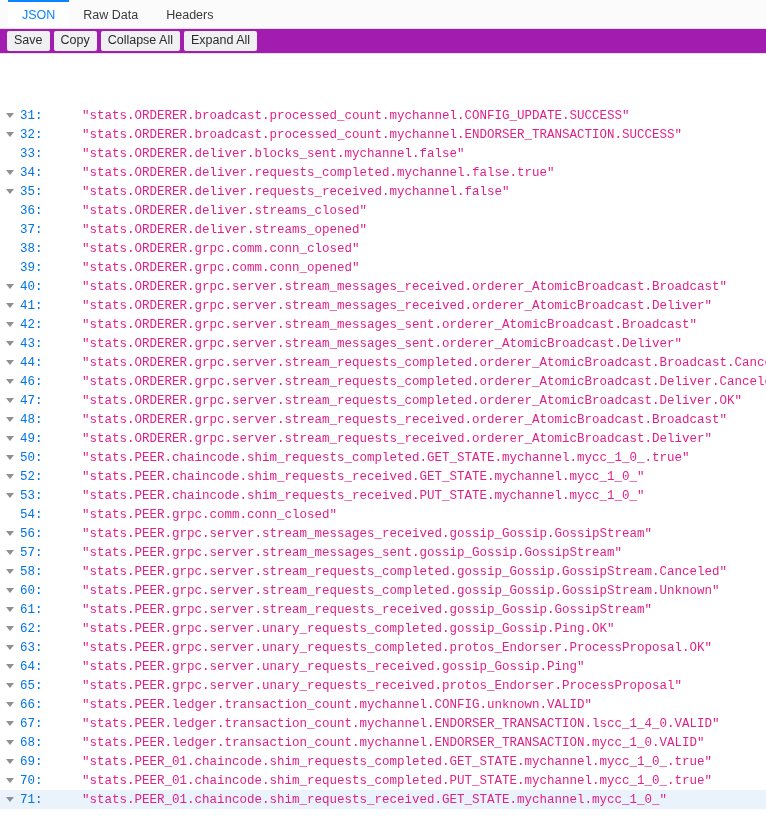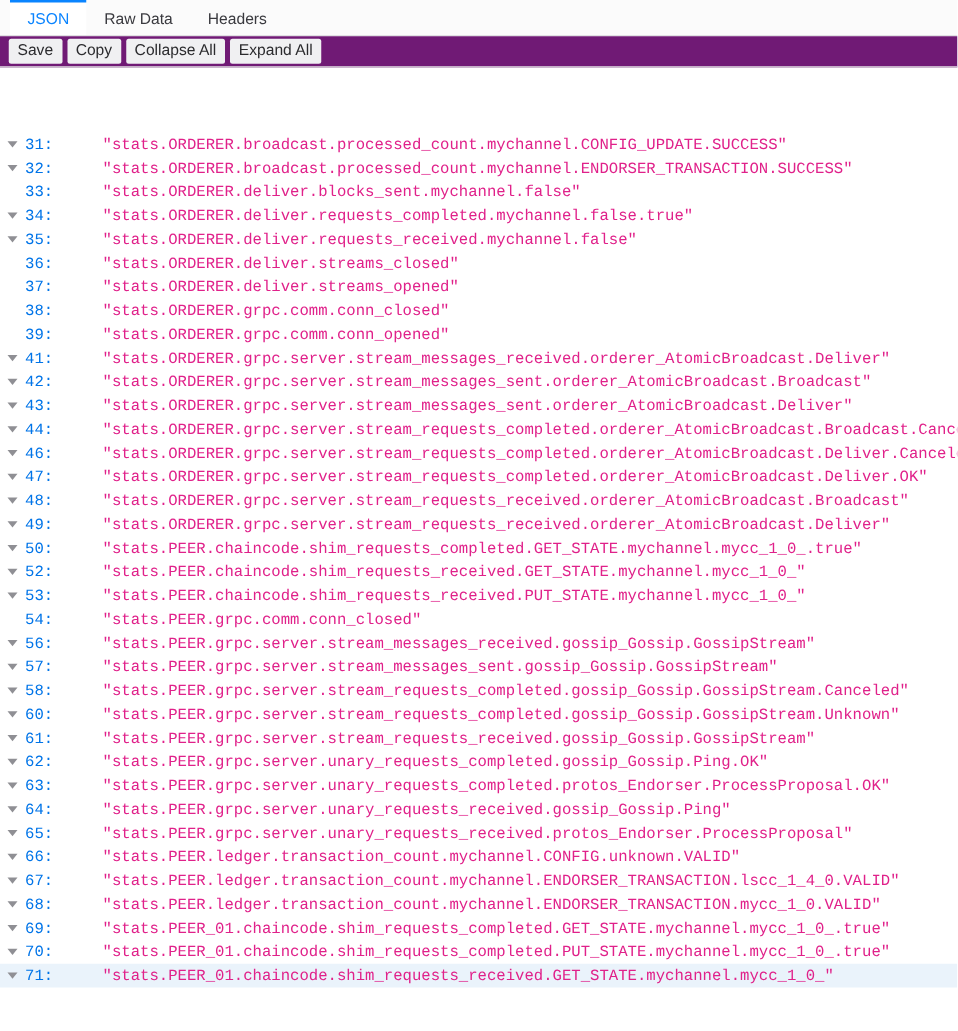--- a/index.html
+++ b/index.html
@@ -35,21 +35,21 @@
     color: #0a84ff;
     border-top-color: #0a84ff;
     background: #ffffff;
   }
 
   
   #toolbar {
     display: flex;
     align-items: center;
     height: 25px;
-    background: #701a75;
+    background: #a21caf;
     border-bottom: 1px solid #e0e0e2;
     padding-left: 7px;
     gap: 4px;
   }
   .tb-btn {
     font-size: 12.5px;
     color: #2b2b2e;
     background: #f0f0f2;
     border: none;
     border-radius: 2px;
@@ -190,20 +190,27 @@
       </div>
       <div class="row">
         <span class="twisty empty"></span>
         <span class="idx">39:</span>
         <span class="val">"stats.ORDERER.grpc.comm.conn_opened"</span>
       </div>
       <div class="row">
         <span class="twisty">
           <span class="tri"></span>
         </span>
+        <span class="idx">40:</span>
+        <span class="val">"stats.ORDERER.grpc.server.stream_messages_received.orderer_AtomicBroadcast.Broadcast"</span>
+      </div>
+      <div class="row">
+        <span class="twisty">
+          <span class="tri"></span>
+        </span>
         <span class="idx">41:</span>
         <span class="val">"stats.ORDERER.grpc.server.stream_messages_received.orderer_AtomicBroadcast.Deliver"</span>
       </div>
       <div class="row">
         <span class="twisty">
           <span class="tri"></span>
         </span>
         <span class="idx">42:</span>
         <span class="val">"stats.ORDERER.grpc.server.stream_messages_sent.orderer_AtomicBroadcast.Broadcast"</span>
       </div>

